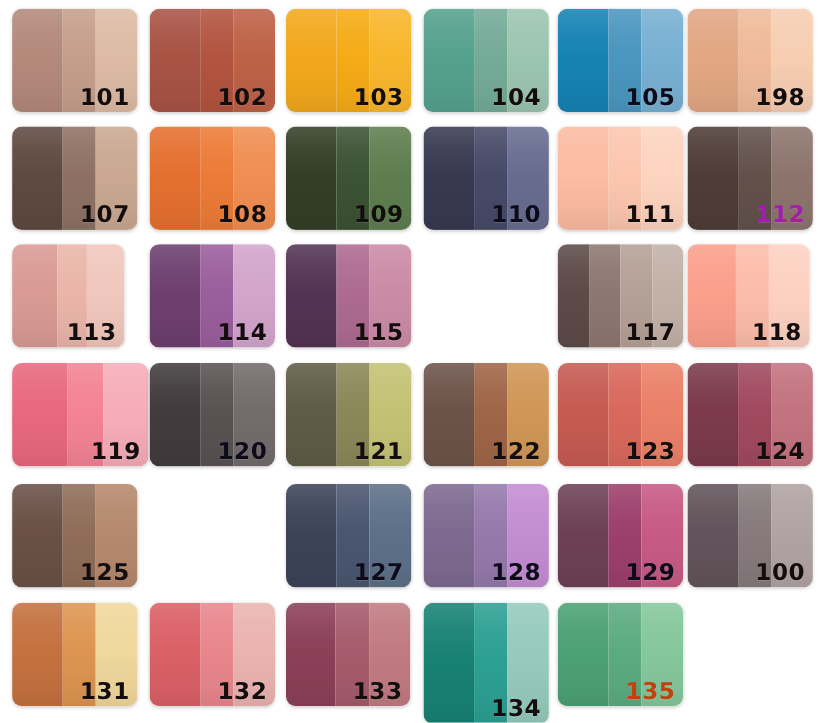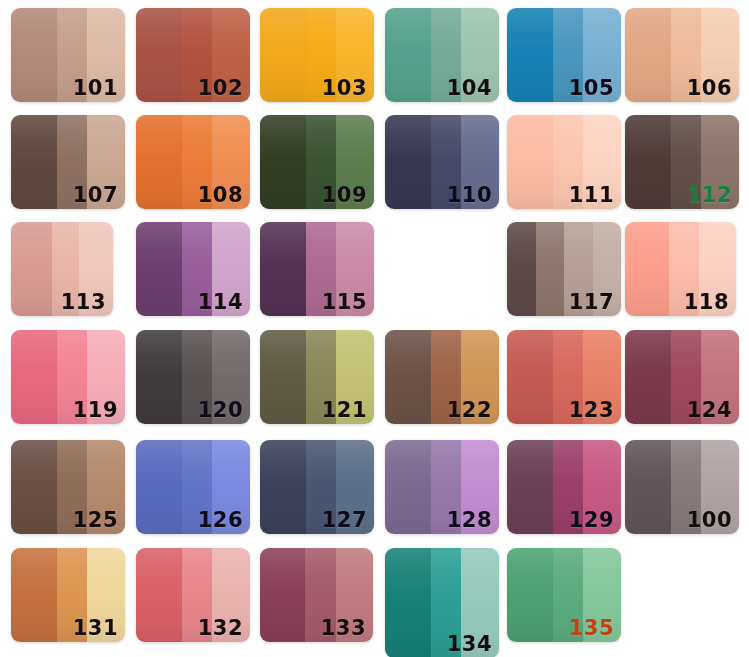--- a/index.html
+++ b/index.html
@@ -113,21 +113,21 @@
       <div class="sheen"></div>
       <div class="swatch-number" style="color: rgb(13, 10, 26);">105</div>
     </div>
     <div class="swatch" style="left: 625px; top: 8px; width: 114px; height: 94px;">
       <div class="bands">
         <div class="band b1" title="#e2a784" style="background: rgb(226, 167, 132);"></div>
         <div class="band b2" title="#efbb9a" style="background: rgb(239, 187, 154);"></div>
         <div class="band b3" title="#f6ceb2" style="background: rgb(246, 206, 178);"></div>
       </div>
       <div class="sheen"></div>
-      <div class="swatch-number" style="color: rgb(20, 13, 13);">106</div>
+      <div class="swatch-number" style="color: rgb(20, 13, 13);">198</div>
     </div>
     <div class="swatch" style="left: 11px; top: 115px; width: 114px; height: 94px;">
       <div class="bands">
         <div class="band b1" title="#5f4940" style="background: rgb(95, 73, 64);"></div>
         <div class="band b2" title="#8e7164" style="background: rgb(142, 113, 100);"></div>
         <div class="band b3" title="#caa892" style="background: rgb(202, 168, 146);"></div>
       </div>
       <div class="sheen"></div>
       <div class="swatch-number" style="color: rgb(20, 13, 13);">107</div>
     </div>
@@ -167,21 +167,21 @@
       <div class="sheen"></div>
       <div class="swatch-number" style="color: rgb(20, 13, 13);">111</div>
     </div>
     <div class="swatch" style="left: 625px; top: 115px; width: 114px; height: 94px;">
       <div class="bands">
         <div class="band b1" title="#4e3c38" style="background: rgb(78, 60, 56);"></div>
         <div class="band b2" title="#62504b" style="background: rgb(98, 80, 75);"></div>
         <div class="band b3" title="#8d756d" style="background: rgb(141, 117, 109);"></div>
       </div>
       <div class="sheen"></div>
-      <div class="swatch-number" style="color: #15803d;">112</div>
+      <div class="swatch-number" style="color: #a21caf;">112</div>
     </div>
     <div class="swatch" style="left: 11px; top: 222px; width: 102px; height: 94px;">
       <div class="bands">
         <div class="band b1" title="#d99a94" style="background: rgb(217, 154, 148);"></div>
         <div class="band b2" title="#eab5a9" style="background: rgb(234, 181, 169);"></div>
         <div class="band b3" title="#f0c7bc" style="background: rgb(240, 199, 188);"></div>
       </div>
       <div class="sheen"></div>
       <div class="swatch-number" style="color: rgb(20, 13, 13);">113</div>
     </div>
@@ -215,21 +215,21 @@
     </div>
     <div class="swatch" style="left: 625px; top: 222px; width: 90px; height: 94px; padding-left: 21px;">
       <div class="bands">
         <div class="band b1" title="#fb9f8b" style="background: rgb(251, 159, 139);"></div>
         <div class="band b2" title="#fcbcaa" style="background: rgb(252, 188, 170);"></div>
         <div class="band b3" title="#fdd1c2" style="background: rgb(253, 209, 194);"></div>
       </div>
       <div class="sheen"></div>
       <div class="swatch-number" style="color: rgb(20, 13, 13);">118</div>
     </div>
-    <div class="swatch" style="left: 11px; top: 330px; width: 114px; height: 94px;">
+    <div class="swatch" style="left: 11px; top: 330px; width: 124px; height: 94px;">
       <div class="bands">
         <div class="band b1" title="#e8687f" style="background: rgb(232, 104, 127);"></div>
         <div class="band b2" title="#f38395" style="background: rgb(243, 131, 149);"></div>
         <div class="band b3" title="#f6adb8" style="background: rgb(246, 173, 184);"></div>
       </div>
       <div class="sheen"></div>
       <div class="swatch-number" style="color: rgb(20, 13, 13);">119</div>
     </div>
     <div class="swatch" style="left: 136px; top: 330px; width: 114px; height: 94px;">
       <div class="bands">
@@ -278,29 +278,20 @@
     </div>
     <div class="swatch" style="left: 11px; top: 440px; width: 114px; height: 94px;">
       <div class="bands">
         <div class="band b1" title="#6a5046" style="background: rgb(106, 80, 70);"></div>
         <div class="band b2" title="#8f6d58" style="background: rgb(143, 109, 88);"></div>
         <div class="band b3" title="#b5896c" style="background: rgb(181, 137, 108);"></div>
       </div>
       <div class="sheen"></div>
       <div class="swatch-number" style="color: rgb(20, 13, 13);">125</div>
     </div>
-    <div class="swatch" style="left: 136px; top: 440px; width: 114px; height: 94px;">
-      <div class="bands">
-        <div class="band b1" title="#5a6bbe" style="background: rgb(90, 107, 190);"></div>
-        <div class="band b2" title="#6274c6" style="background: rgb(98, 116, 198);"></div>
-        <div class="band b3" title="#7b8ae0" style="background: rgb(123, 138, 224);"></div>
-      </div>
-      <div class="sheen"></div>
-      <div class="swatch-number" style="color: rgb(13, 10, 26);">126</div>
-    </div>
     <div class="swatch" style="left: 260px; top: 440px; width: 114px; height: 94px;">
       <div class="bands">
         <div class="band b1" title="#3c4258" style="background: rgb(60, 66, 88);"></div>
         <div class="band b2" title="#4a5670" style="background: rgb(74, 86, 112);"></div>
         <div class="band b3" title="#5d7088" style="background: rgb(93, 112, 136);"></div>
       </div>
       <div class="sheen"></div>
       <div class="swatch-number" style="color: rgb(13, 10, 26);">127</div>
     </div>
     <div class="swatch" style="left: 385px; top: 440px; width: 114px; height: 94px;">

